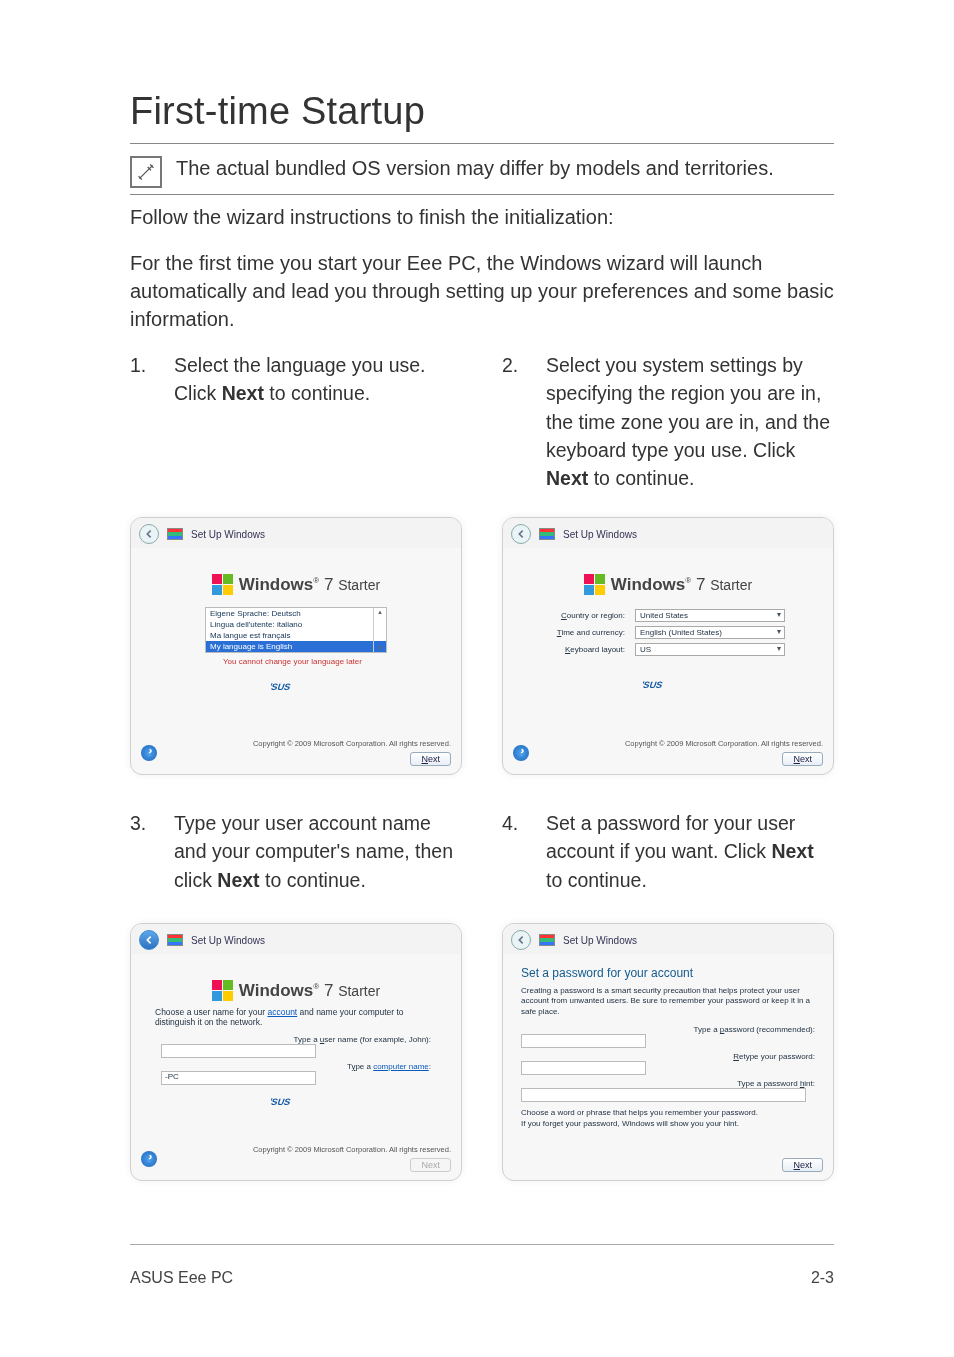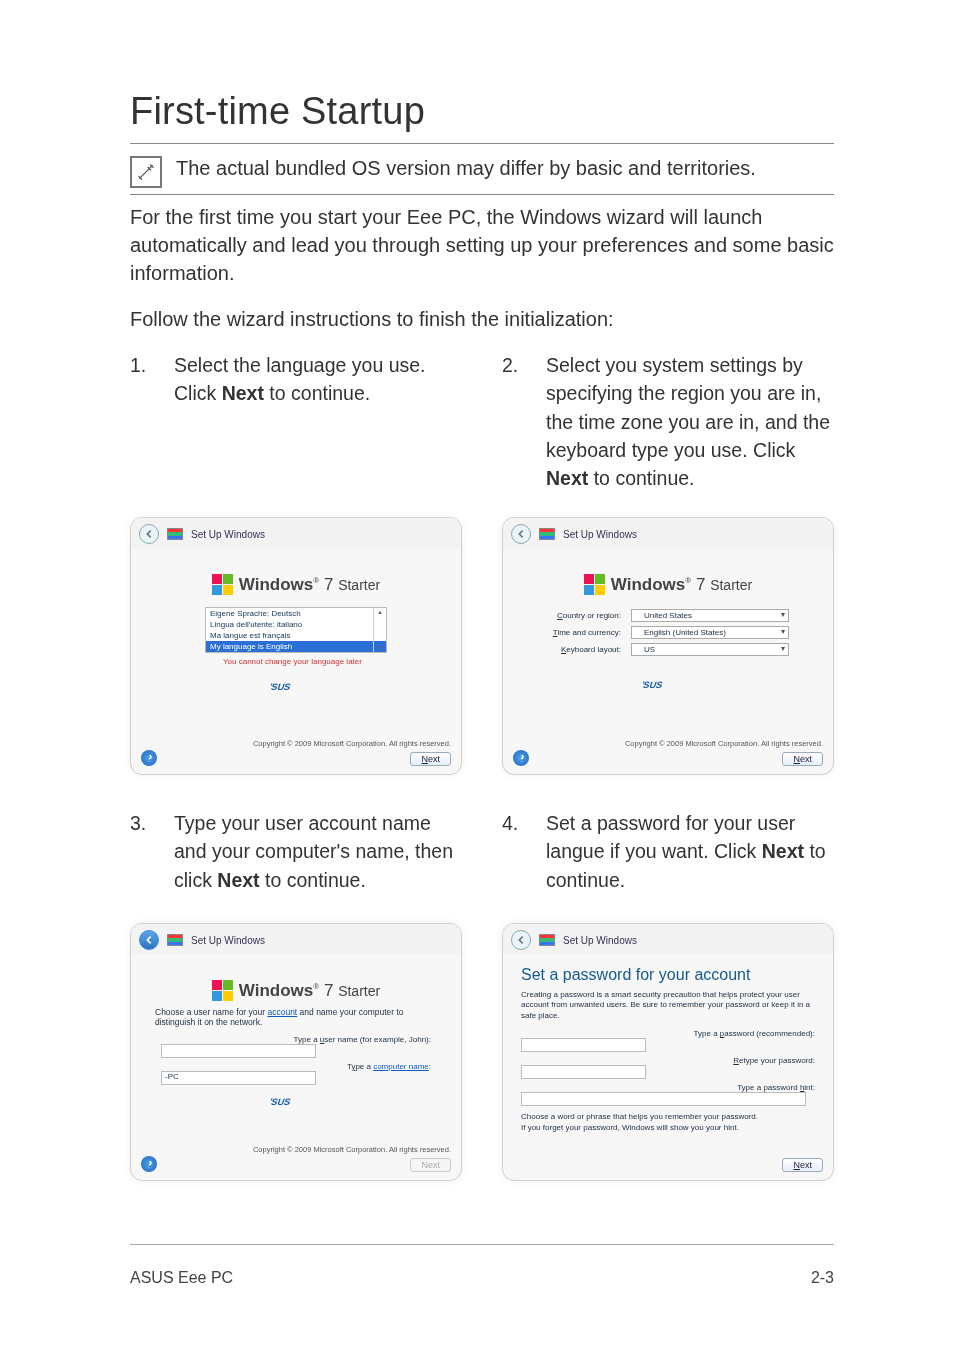--- a/index.html
+++ b/index.html
@@ -37,63 +37,63 @@
   .wintxt .wd{font-weight:600;}
   .wintxt .st{font-weight:300;font-size:14px;}
   .langbox{margin:12px auto 4px auto;width:180px;border:1px solid #bbb;background:#fff;font-size:8px;text-align:left;position:relative;}
   .langbox .it{padding:1px 4px;color:#135;}
   .langbox .it.sel{background:#2a6fd6;color:#fff;}
   .langbox .sb{position:absolute;right:0;top:0;bottom:0;width:12px;border-left:1px solid #ccc;display:flex;flex-direction:column;justify-content:space-between;align-items:center;}
   .langbox .sb .a{font-size:7px;color:#666;}
   .warn{font-size:8px;color:#c33;margin-top:4px;text-align:left;margin-left:68px;}
   .asus{margin-top:14px;display:inline-block;}
   .asus svg{width:50px;height:14px;}
-  .shot-footer{position:absolute;bottom:8px;left:10px;right:10px;display:flex;align-items:flex-end;justify-content:space-between;}
+  .shot-footer{position:absolute;bottom:8px;left:10px;right:10px;display:flex;align-items:center;justify-content:space-between;}
   .helpicon{width:16px;height:16px;border-radius:50%;background:radial-gradient(#4fa3ef,#1b63b8);display:flex;align-items:center;justify-content:center;}
   .helpicon svg{width:9px;height:9px;stroke:#fff;fill:none;stroke-width:2;}
   .foot-right{text-align:right;}
   .copyright{font-size:7.5px;color:#555;}
   .nextbtn{margin-top:3px;display:inline-block;border:1px solid #9ab;border-radius:3px;padding:1px 10px;font-size:9px;color:#224;background:linear-gradient(#fff,#e6eef6);}
   .nextbtn u{text-decoration:underline;}
   .nextbtn.dis{color:#aaa;border-color:#ccc;background:#f5f5f5;}
   .formrow{display:flex;align-items:center;gap:10px;justify-content:center;margin:4px 0;}
   .formrow label{font-size:8px;color:#234;width:74px;text-align:right;}
   .formrow label .u{text-decoration:underline;}
-  .formrow .sel{border:1px solid #aaa;background:#fff;font-size:8px;color:#234;text-align:left;padding:1px 14px 1px 12px;width:130px;position:relative;}
+  .formrow .sel{border:1px solid #aaa;background:#fff;font-size:8px;color:#234;text-align:left;padding:1px 14px 1px 4px;width:130px;position:relative;}
   .formrow .sel:after{content:"▾";position:absolute;right:3px;top:0;font-size:8px;color:#456;}
   .intro{font-size:8.5px;color:#234;text-align:left;margin:6px 0 8px 0;}
   .fieldlab{font-size:8px;color:#234;text-align:right;margin-top:4px;}
   .fieldlab .u{text-decoration:underline;}
   .txtin{border:1px solid #bbb;background:#fff;width:150px;height:12px;font-size:8px;color:#234;padding-left:3px;text-align:left;}
   .lefty{width:270px;margin:4px auto 0 auto;text-align:left;}
-  .pwhead{font-size:16px;color:#135b8f;text-align:left;margin-bottom:6px;}
+  .pwhead{font-size:12px;color:#135b8f;text-align:left;margin-bottom:6px;}
   .pwintro{font-size:8px;color:#234;text-align:left;line-height:1.3;margin-bottom:8px;}
   .pwbody{padding:12px 18px;}
   .pwbody .txtin{width:120px;}
   .pgfoot{position:absolute;bottom:70px;left:130px;right:120px;border-top:1px solid #aaa;padding-top:24px;display:flex;justify-content:space-between;font-size:16px;color:#444;}
 </style>
 </head>
 <body>
 
 <div class="page">
   <h1>First-time Startup</h1>
   <div class="rule"></div>
 
   <div class="note-row">
     <div class="note-icon">
       <svg viewBox="0 0 24 24">
           <path d="M4 20 L20 4 M17 3 L21 7 M3 17 L7 21 M14 6 L18 10"></path>
         </svg>
     </div>
-    <div class="note-text">The actual bundled OS version may differ by basic and territories.</div>
+    <div class="note-text">The actual bundled OS version may differ by models and territories.</div>
   </div>
   <div class="rule2"></div>
 
+  <p class="body">Follow the wizard instructions to finish the initialization:</p>
   <p class="body">For the first time you start your Eee PC, the Windows wizard will launch automatically and lead you through setting up your preferences and some basic information.</p>
-  <p class="body">Follow the wizard instructions to finish the initialization:</p>
 
   <div class="two-col">
     <div class="col">
       <div class="step">
         <div class="num">1.</div>
         <div><span>Select the language you use. Click </span><b>Next</b><span> to continue.</span></div>
       </div>
     </div>
     <div class="col">
       <div class="step">
@@ -209,21 +209,21 @@
   <div class="two-col" style="margin-top:34px;">
     <div class="col">
       <div class="step" style="min-height:90px;">
         <div class="num">3.</div>
         <div><span>Type your user account name and your computer's name, then click </span><b>Next</b><span> to continue.</span></div>
       </div>
     </div>
     <div class="col">
       <div class="step" style="min-height:90px;">
         <div class="num">4.</div>
-        <div><span>Set a password for your user langue if you want. Click </span><b>Next</b><span> to continue.</span></div>
+        <div><span>Set a password for your user account if you want. Click </span><b>Next</b><span> to continue.</span></div>
       </div>
     </div>
   </div>
 
   <div class="two-col" style="margin-top:12px;">
     <div class="col">
       <div class="shot">
         <div class="titlebar">
           <div class="backbtn blue">
               <svg viewBox="0 0 12 12">

